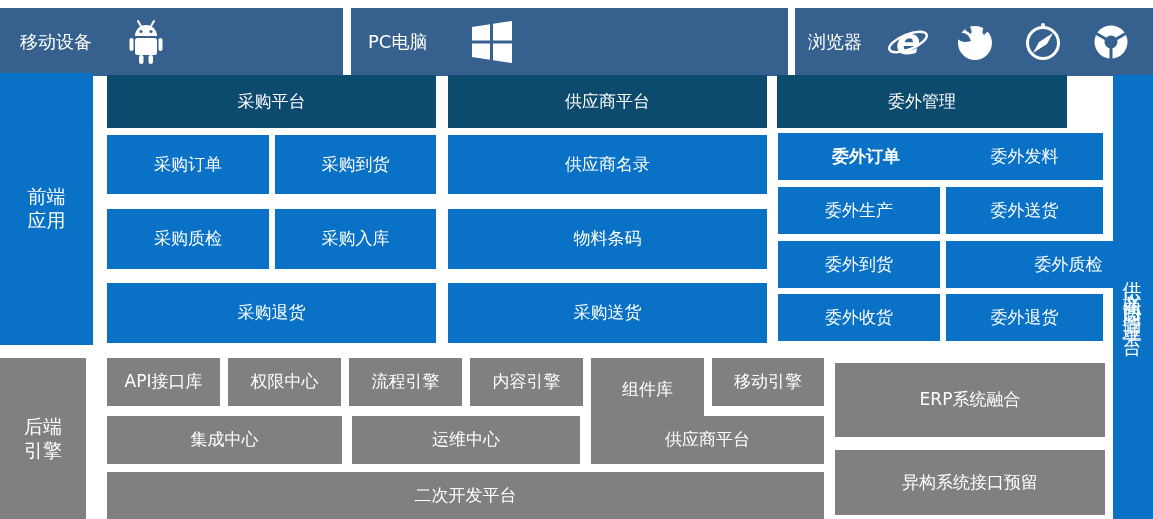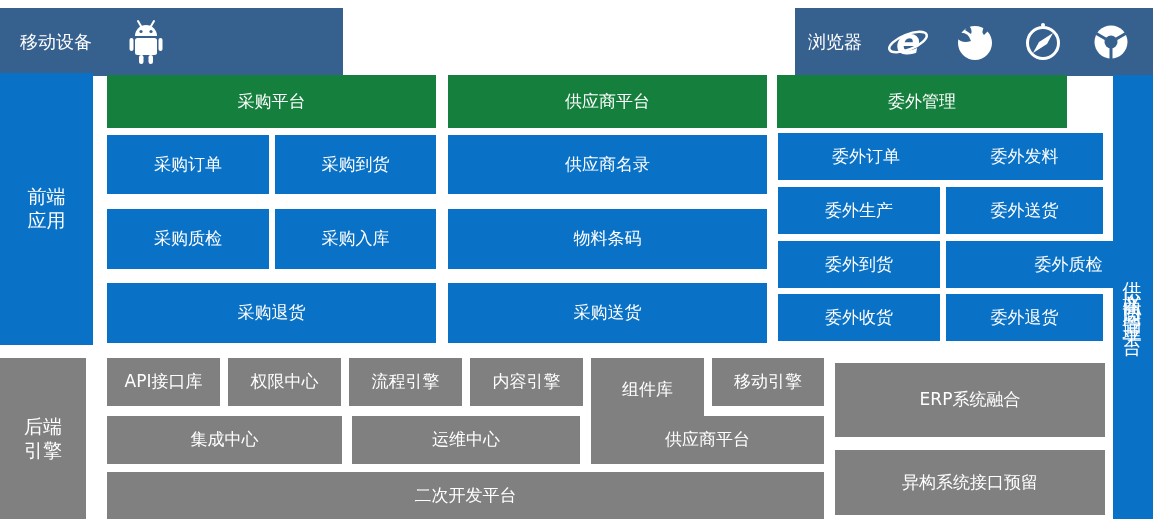--- a/index.html
+++ b/index.html
@@ -11,21 +11,21 @@
     position:absolute;top:8px;height:68px;background:#36618f;color:#fff;
     display:flex;align-items:center;
   }
   .bar-label{margin-left:20px;font-size:18px;white-space:nowrap;}
   .bar-icon{display:flex;align-items:center;justify-content:center;}
   .box{
     position:absolute;display:flex;align-items:center;justify-content:center;
     color:#ffffff;font-size:17px;text-align:center;line-height:1.25;white-space:nowrap;
   }
   .blue{background:#0a72c6;}
-  .green{background:#15803d;}
+  .green{background:#0c4a6e;}
   .gray{background:#808080;}
   .side-label{flex-direction:column;font-size:19px;}
   .vertical-bar{
     position:absolute;background:#0a72c6;color:#fff;
     display:flex;align-items:center;justify-content:center;
     writing-mode:vertical-rl;font-size:19px;letter-spacing:7px;
   }
 </style>
 </head>
 <body>
@@ -43,20 +43,31 @@
         <circle cx="25" cy="12.5" r="1.6" fill="#36618f"></circle>
         <rect x="9" y="19" width="22" height="17" rx="2.5" fill="#fff"></rect>
         <rect x="3.5" y="19" width="4" height="13" rx="2" fill="#fff"></rect>
         <rect x="32.5" y="19" width="4" height="13" rx="2" fill="#fff"></rect>
         <rect x="13" y="36" width="4.5" height="9" rx="2.2" fill="#fff"></rect>
         <rect x="22.5" y="36" width="4.5" height="9" rx="2.2" fill="#fff"></rect>
       </svg>
     </span>
   </div>
 
+  <div class="bar" style="left:351px;width:437px;">
+    <span class="bar-label" style="margin-left:17px;">PC电脑</span>
+    <span class="bar-icon" style="margin-left:44px;">
+      <svg width="42" height="42" viewBox="0 0 42 42" fill="#fff">
+        <path d="M1 6 L19 3.2 V19.5 H1 Z"></path>
+        <path d="M22 2.8 L41 0 V19.5 H22 Z"></path>
+        <path d="M1 22.5 H19 V38.8 L1 36 Z"></path>
+        <path d="M22 22.5 H41 V42 L22 39.2 Z"></path>
+      </svg>
+    </span>
+  </div>
 
   <div class="bar" style="left:795px;width:358px;">
     <span class="bar-label" style="margin-left:13px;">浏览器</span>
     <span class="bar-icon" style="margin-left:24px;">
       <svg width="44" height="42" viewBox="0 0 44 42">
         <text x="10" y="33" font-size="36" font-style="italic" font-weight="bold" fill="#fff">e</text>
         <ellipse cx="22" cy="21" rx="20" ry="7.5" fill="none" stroke="#fff" stroke-width="2.5" transform="rotate(-22 22 21)"></ellipse>
       </svg>
     </span>
     <span class="bar-icon" style="margin-left:24px;">
@@ -96,21 +107,21 @@
   <div class="box blue" style="left:107px;top:209px;width:162px;height:60px;">采购质检</div>
   <div class="box blue" style="left:275px;top:209px;width:161px;height:60px;">采购入库</div>
   <div class="box blue" style="left:107px;top:283px;width:329px;height:60px;">采购退货</div>
 
   <div class="box green" style="left:448px;top:75px;width:319px;height:53px;">供应商平台</div>
   <div class="box blue" style="left:448px;top:135px;width:319px;height:59px;">供应商名录</div>
   <div class="box blue" style="left:448px;top:209px;width:319px;height:60px;">物料条码</div>
   <div class="box blue" style="left:448px;top:283px;width:319px;height:60px;">采购送货</div>
 
   <div class="box green" style="left:777px;top:75px;width:290px;height:53px;">委外管理</div>
-  <div class="box blue" style="left:778px;top:133px;width:176px;height:47px;">委外订单</div>
+  <div class="box blue" style="left:778px;top:133px;width:176px;height:47px;font-weight:bold;">委外订单</div>
   <div class="box blue" style="left:946px;top:133px;width:157px;height:47px;">委外发料</div>
   <div class="box blue" style="left:778px;top:187px;width:162px;height:47px;">委外生产</div>
   <div class="box blue" style="left:946px;top:187px;width:157px;height:47px;">委外送货</div>
   <div class="box blue" style="left:778px;top:241px;width:162px;height:47px;">委外到货</div>
   <div class="box blue" style="left:946px;top:241px;width:157px;height:47px;padding-left:44px;">委外质检</div>
   <div class="box blue" style="left:778px;top:294px;width:162px;height:47px;">委外收货</div>
   <div class="box blue" style="left:946px;top:294px;width:157px;height:47px;">委外退货</div>
 
   <div class="vertical-bar" style="left:1113px;top:75px;width:40px;height:444px;">供应商协同管理平台</div>
 

